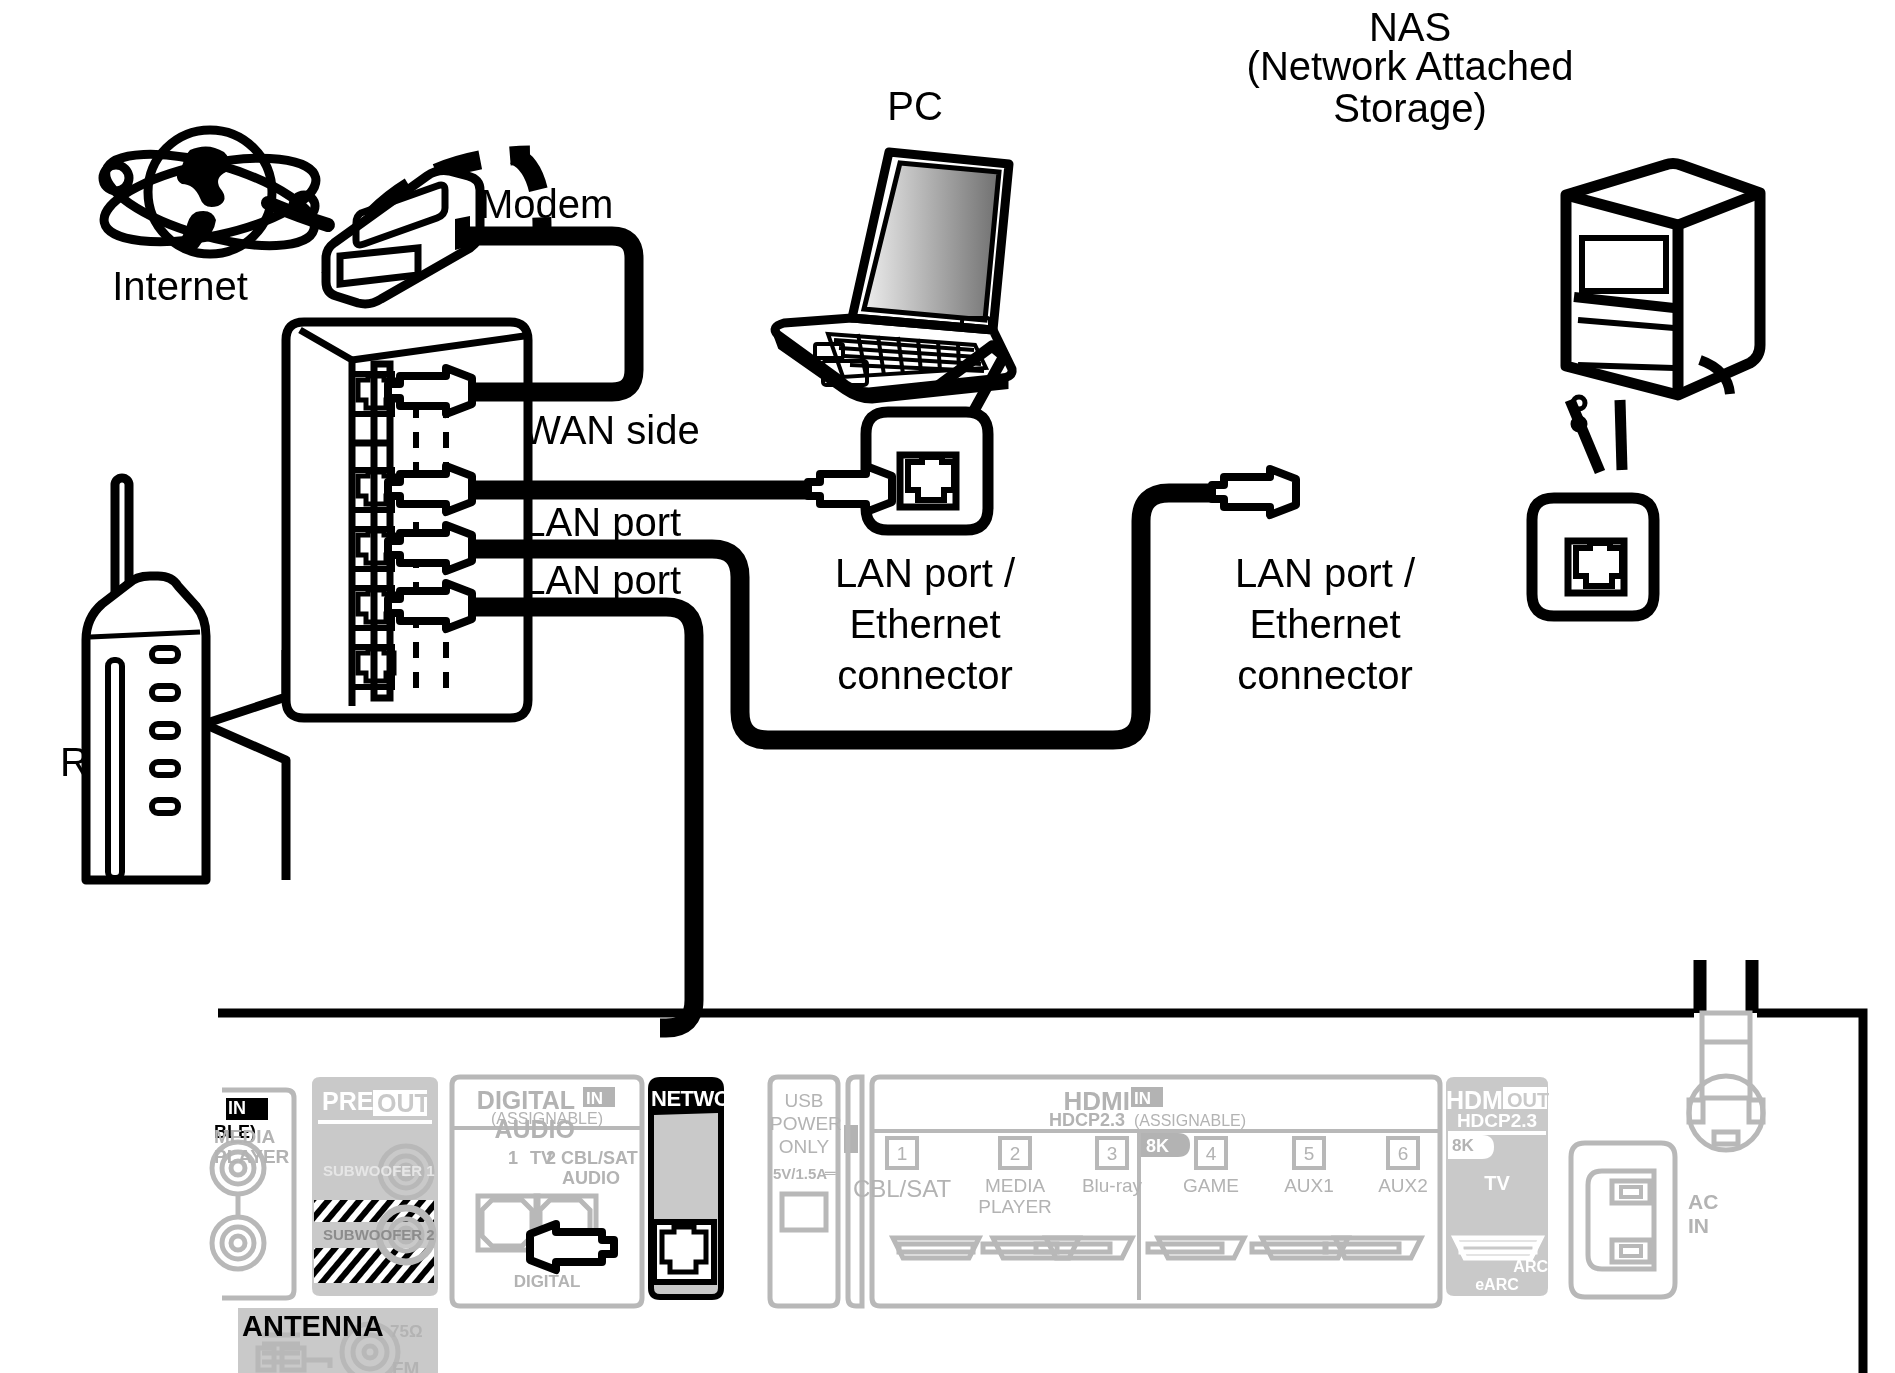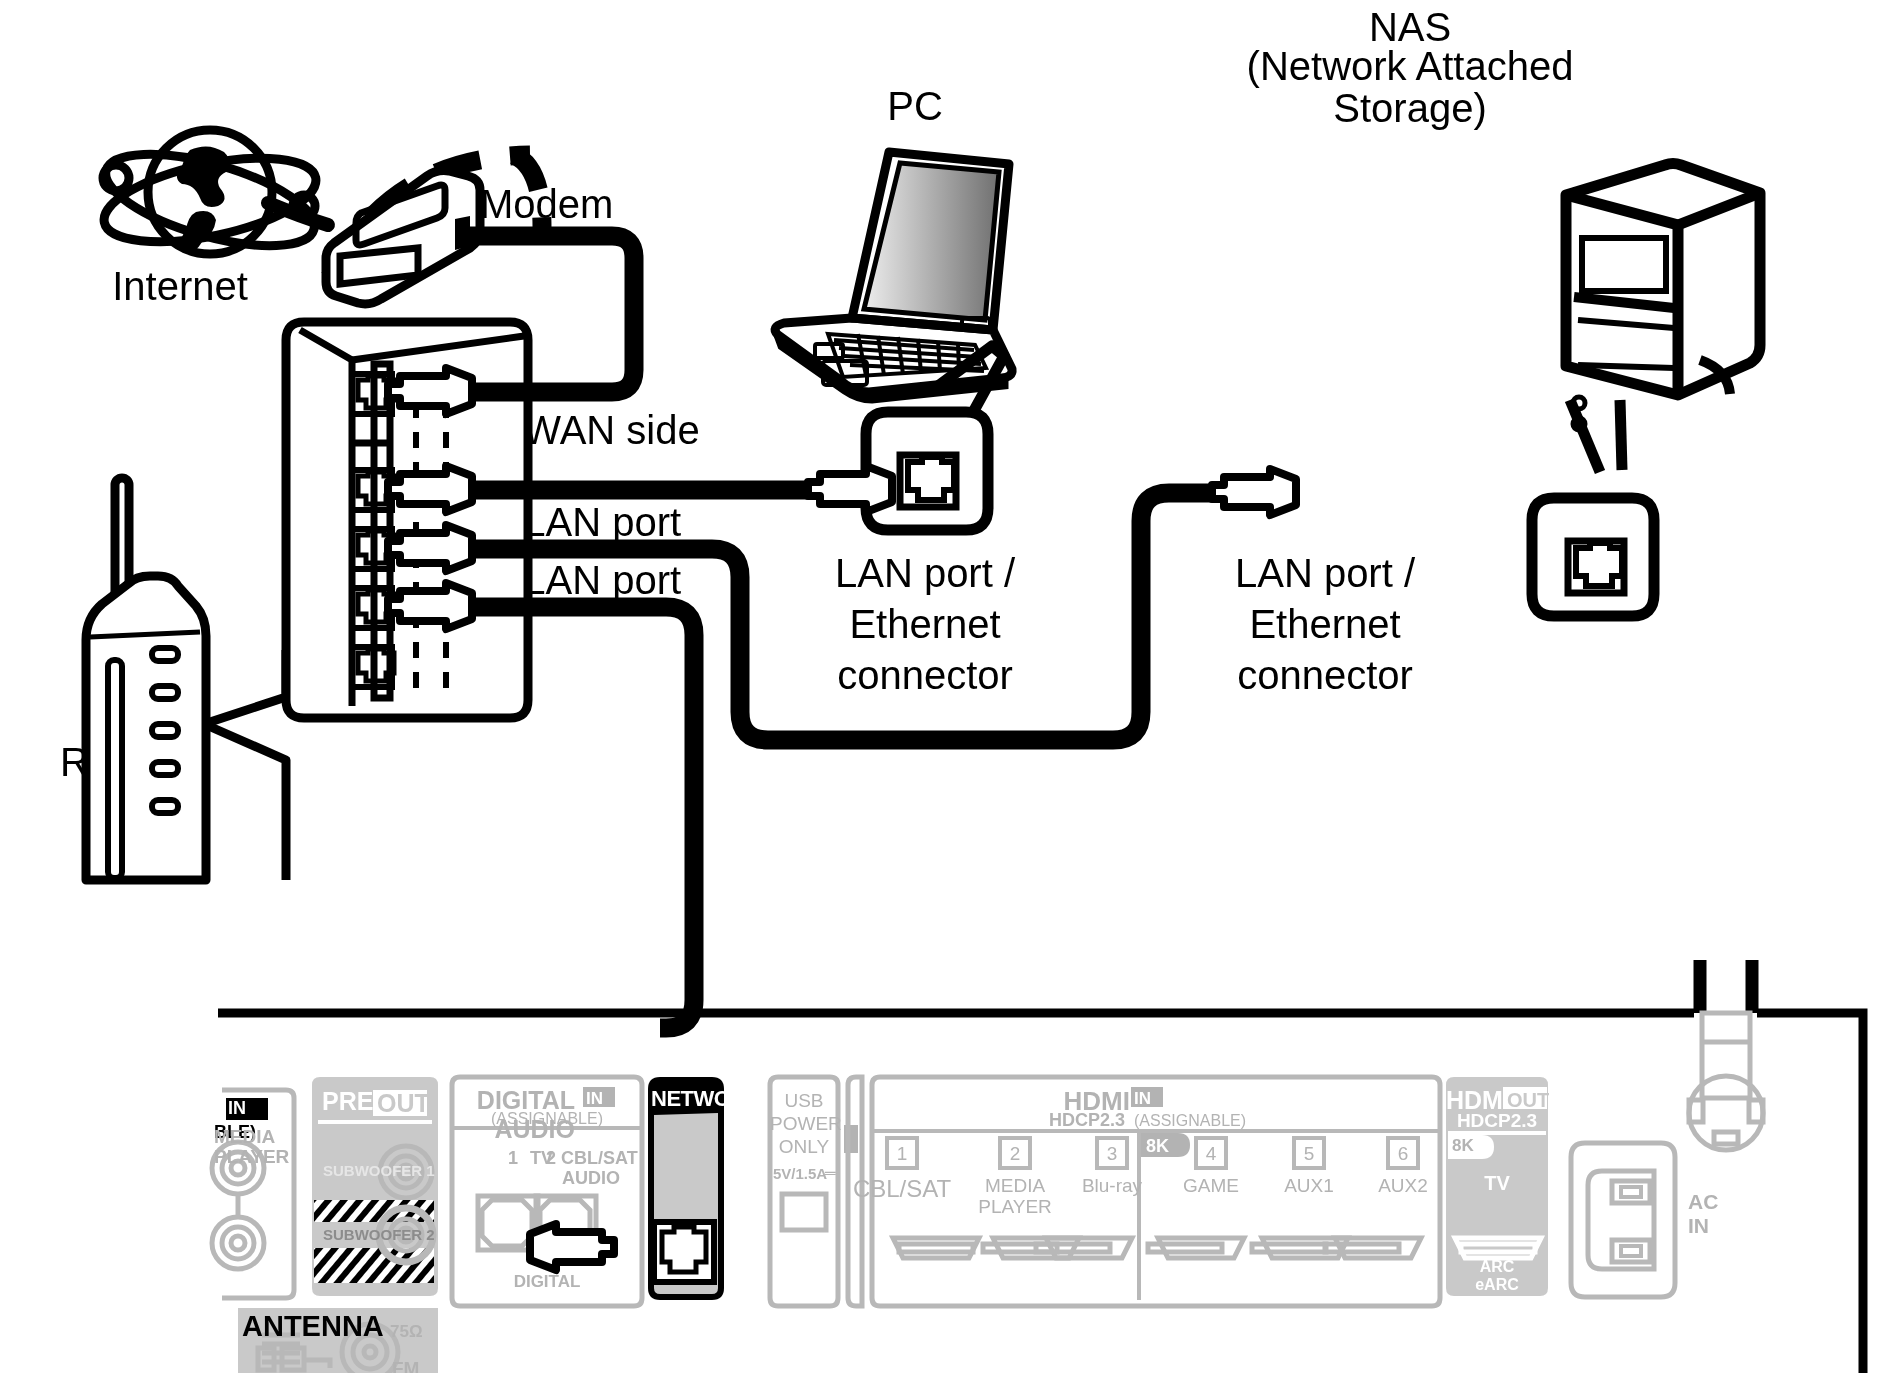--- a/index.html
+++ b/index.html
@@ -438,19 +438,19 @@
   <div style="position:absolute;left:1257px;top:1175px;width:104px;text-align:center;font-size:19px;color:#b3b3b3;">AUX1</div>
 
   <div style="position:absolute;left:1388px;top:1143px;width:30px;text-align:center;font-size:19px;color:#b3b3b3;">6</div>
   <div style="position:absolute;left:1351px;top:1175px;width:104px;text-align:center;font-size:19px;color:#b3b3b3;">AUX2</div>
 
   <div style="position:absolute;left:1446px;top:1086px;width:62px;text-align:right;font-size:25px;font-weight:bold;color:#fff;">HDMI</div>
   <div style="position:absolute;left:1507px;top:1089px;font-size:20px;font-weight:bold;color:#c9c9c9;">OUT</div>
   <div style="position:absolute;left:1446px;top:1110px;width:102px;text-align:center;font-size:19px;font-weight:bold;color:#fff;">HDCP2.3</div>
   <div style="position:absolute;left:1452px;top:1136px;font-size:17px;font-weight:bold;color:#b3b3b3;">8K</div>
   <div style="position:absolute;left:1446px;top:1172px;width:102px;text-align:center;font-size:20px;font-weight:bold;color:#fff;">TV</div>
-  <div style="position:absolute;left:1446px;top:1258px;width:102px;text-align:center;font-size:16px;font-weight:bold;color:#fff;">ARC</div>
+  <div style="position:absolute;left:1446px;top:1258px;width:102px;text-align:right;font-size:16px;font-weight:bold;color:#fff;">ARC</div>
   <div style="position:absolute;left:1446px;top:1276px;width:102px;text-align:center;font-size:16px;font-weight:bold;color:#fff;">eARC</div>
 
   <div style="position:absolute;left:1688px;top:1190px;font-size:21px;font-weight:bold;color:#b3b3b3;">AC IN</div>
 </div>
 
 </div>
 
 </body></html>

